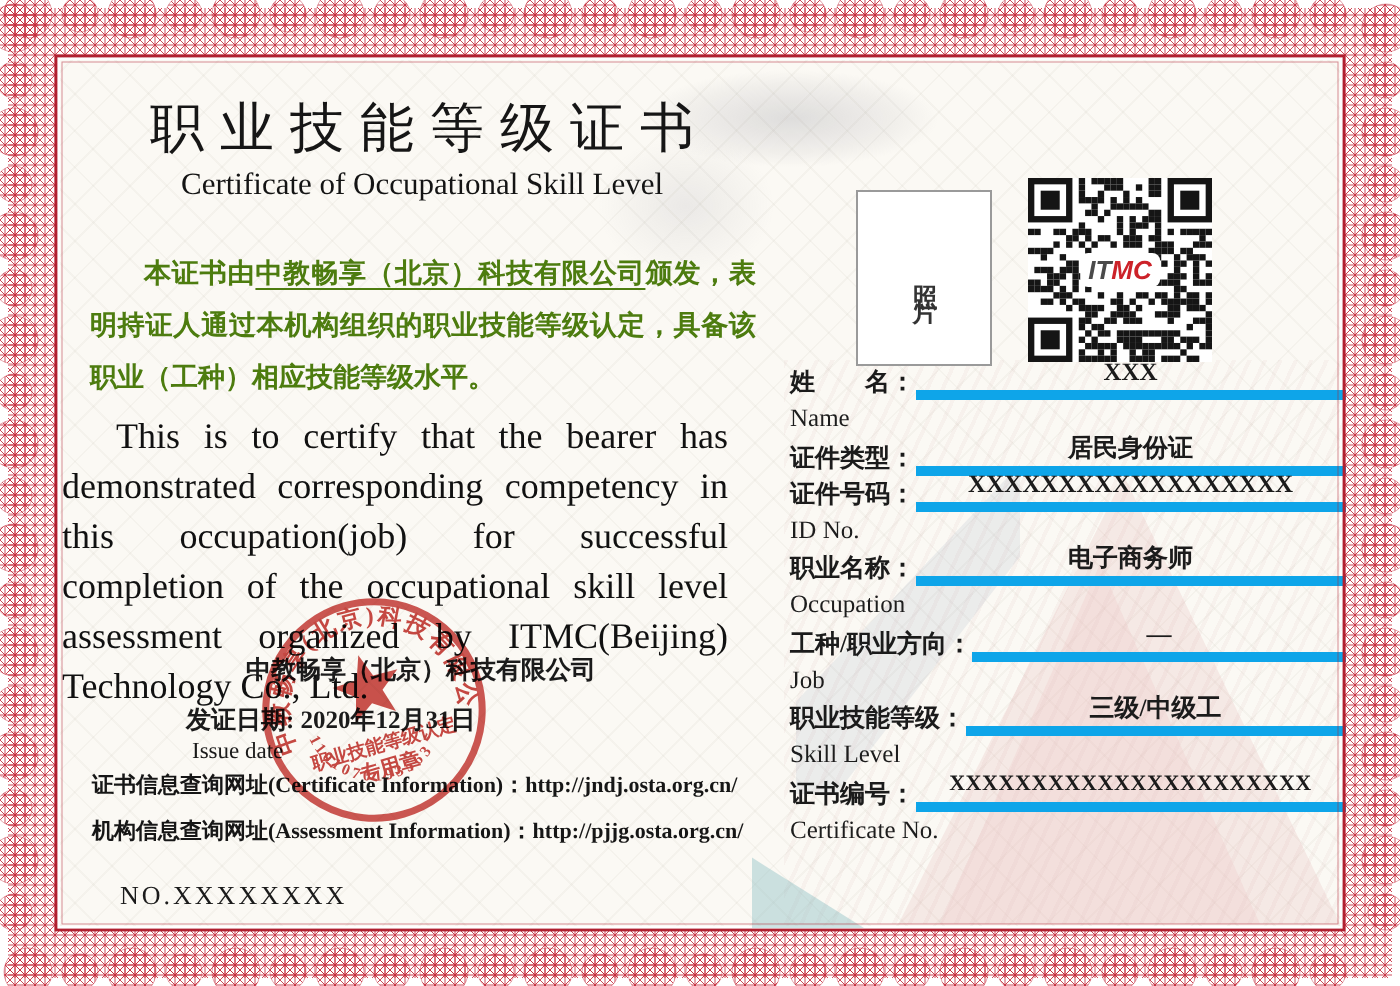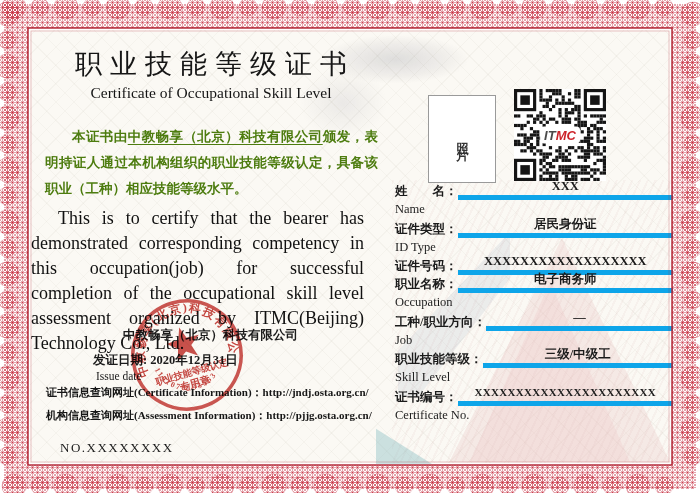--- a/index.html
+++ b/index.html
@@ -539,28 +539,28 @@
         <span class="f-line">XXX</span>
       </div>
       <div class="f-en">Name</div>
     </div>
 
     <div class="fitem">
       <div class="frow">
         <span class="f-label">证件类型：</span>
         <span class="f-line">居民身份证</span>
       </div>
-      <div class="f-en">ID Type</div>
     </div>
 
     <div class="fitem">
       <div class="frow">
         <span class="f-label">证件号码：</span>
         <span class="f-line">XXXXXXXXXXXXXXXXXX</span>
       </div>
+      <div class="f-en">ID No.</div>
     </div>
 
     <div class="fitem">
       <div class="frow">
         <span class="f-label">职业名称：</span>
         <span class="f-line">电子商务师</span>
       </div>
       <div class="f-en">Occupation</div>
     </div>
 

